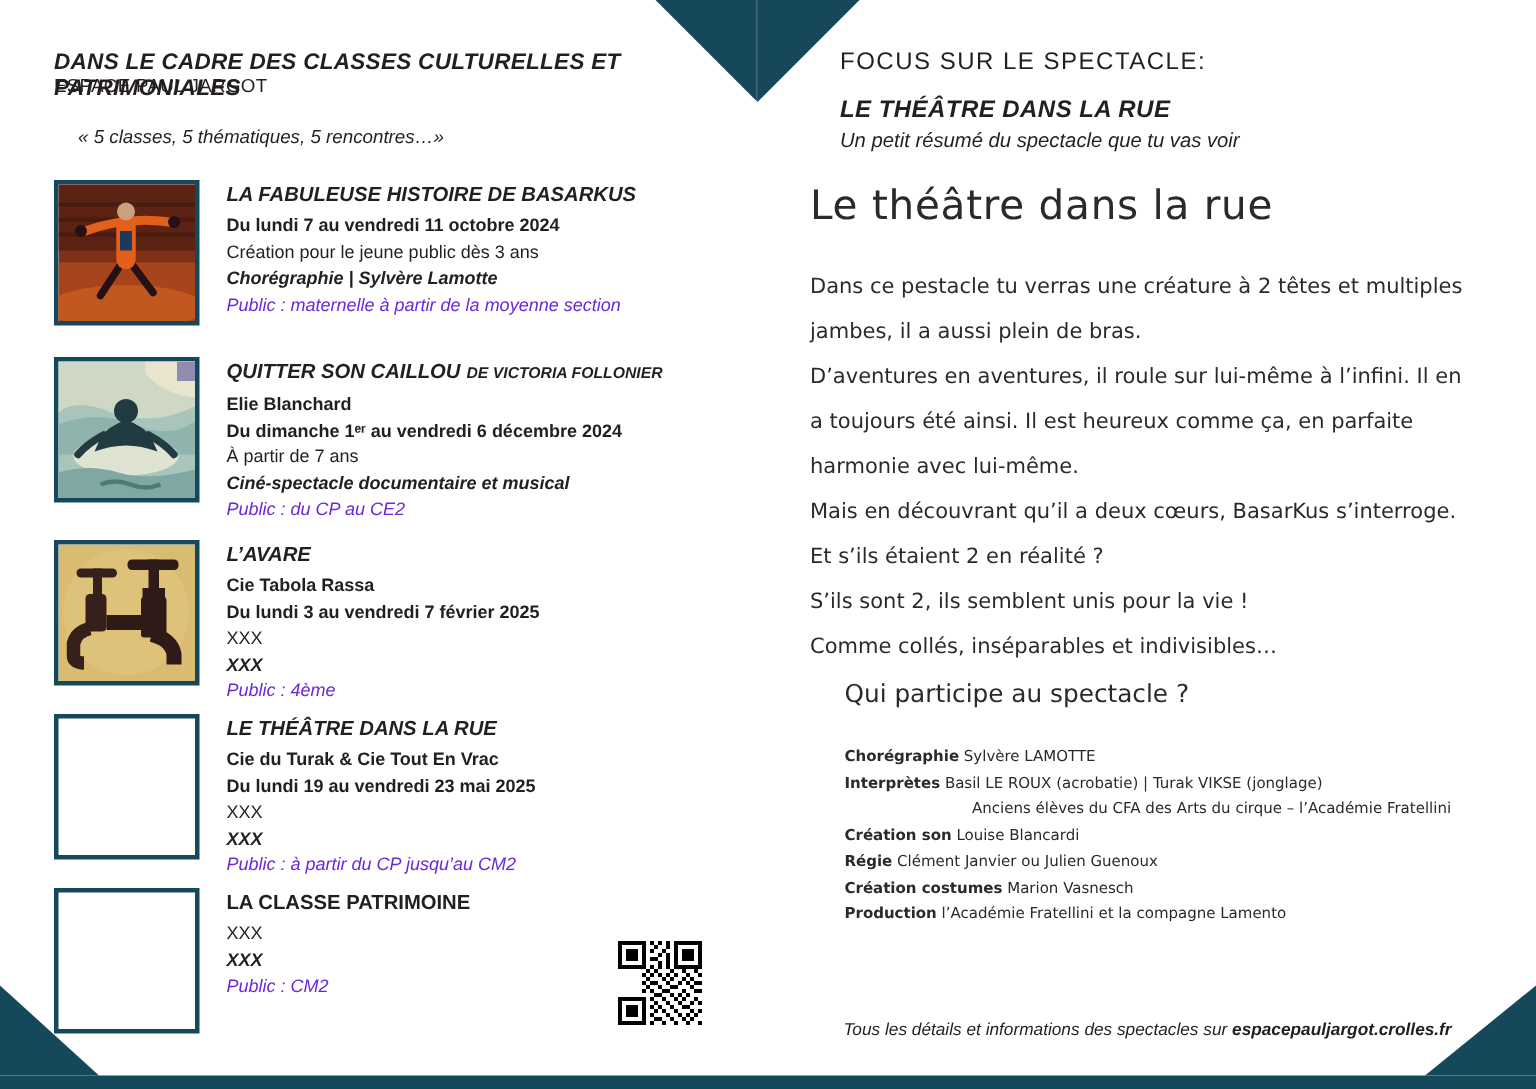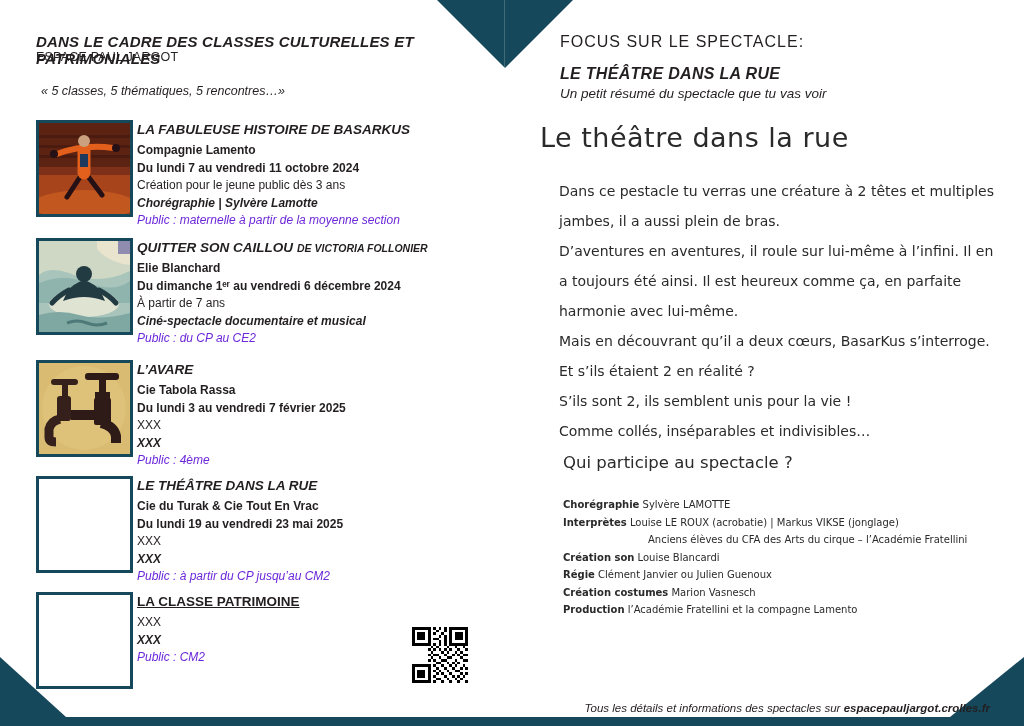--- a/index.html
+++ b/index.html
@@ -12,51 +12,51 @@
     border-top:68px solid #16485c;border-left:68px solid transparent;border-right:68px solid transparent;}
   .fold-line{position:absolute;left:504px;top:0;width:1px;height:68px;background:rgba(255,255,255,.18);}
   .bottom-bar{position:absolute;left:0;bottom:0;width:1024px;height:9px;background:#16485c;}
   .tri-bl{position:absolute;left:0;bottom:9px;width:0;height:0;
     border-bottom:60px solid #16485c;border-right:66px solid transparent;}
   .tri-br{position:absolute;right:0;bottom:9px;width:0;height:0;
     border-bottom:60px solid #16485c;border-left:74px solid transparent;}
   
   .kicker{position:absolute;left:36px;top:33px;width:440px;font-size:15px;font-weight:bold;font-style:italic;letter-spacing:.2px;}
   .venue{position:absolute;left:36px;top:50px;font-size:12.5px;letter-spacing:.2px;}
-  .tagline{position:absolute;left:41px;top:84px;font-size:12.5px;font-style:italic;}
-  .show{position:absolute;left:36px;display:flex;gap:4px;}
+  .tagline{position:absolute;left:52px;top:84px;font-size:12.5px;font-style:italic;}
+  .show{position:absolute;left:36px;display:flex;gap:18px;}
   .thumb{width:91px;height:91px;border:3px solid #16485c;flex:none;background:#fff;}
   .thumb svg{display:block;width:91px;height:91px;}
   .show-text{width:368px;font-size:12px;line-height:17.5px;padding-top:1px;}
   .show-title{font-size:13.5px;line-height:18px;font-weight:bold;font-style:italic;margin-bottom:3px;}
-  .show-title.upright{font-style:normal;text-decoration:underline;}
+  .show-title.upright{font-style:normal;}
   .t-sfx{font-size:10.5px;margin-left:4px;}
   .t-sfx:empty{display:none;}
   .line:empty{display:none;}
   .l-company{font-weight:600;}
   .l-dates{font-weight:bold;}
   .l-genre{font-weight:bold;font-style:italic;}
   .l-aud{font-style:italic;color:#6d28d9;}
   .qr{position:absolute;left:412px;top:626px;width:56px;height:58px;}
   .qr svg{display:block;width:56px;height:58px;}
   
   .focus-wrap{position:absolute;left:560px;top:33px;width:454px;text-align:left;}
   .focus-label{font-size:16px;letter-spacing:1px;}
   .focus-title{margin-top:14px;font-size:16px;font-weight:bold;font-style:italic;letter-spacing:.3px;}
   .focus-sub{margin-top:3px;font-size:13.5px;font-style:italic;}
   .hand{font-family:"DejaVu Sans", sans-serif;color:#2a2a2a;}
   .hand-title{position:absolute;left:540px;top:122px;font-size:27px;letter-spacing:.5px;}
-  .hand-body{position:absolute;left:540px;top:176px;width:445px;font-size:14px;line-height:30px;margin-left:19px;}
+  .hand-body{position:absolute;left:540px;top:176px;width:445px;font-size:14px;line-height:30px;}
   .hand-body p{margin:0;}
   .hand-question{position:absolute;left:563px;top:453px;font-size:16.5px;}
   .credits{position:absolute;left:563px;top:496px;width:435px;font-size:10px;line-height:17.5px;}
   .credit .cl{font-weight:bold;}
   .credit .cl:empty{display:none;}
   .credit.indent{padding-left:85px;}
-  .footer{position:absolute;left:540px;top:681px;width:450px;text-align:right;font-size:11.5px;font-style:italic;margin-top:21px;}
+  .footer{position:absolute;left:540px;top:681px;width:450px;text-align:center;font-size:11.5px;font-style:italic;}
   .footer .site{font-weight:bold;}
 </style>
 </head>
 <body>
 
 <div class="page">
 
   <div class="tri-top"></div>
   <div class="fold-line"></div>
   <div class="bottom-bar"></div>
@@ -82,21 +82,20 @@
         <path d="M45 27 L45 50" stroke="#e2601c" stroke-width="13" stroke-linecap="round"></path>
         <rect x="41" y="31" width="8" height="13" fill="#1d3a5e"></rect>
         <path d="M18 31 Q45 21 74 25" stroke="#e2601c" stroke-width="6" fill="none" stroke-linecap="round"></path>
         <circle cx="45" cy="18" r="6" fill="#caa07e"></circle>
         <circle cx="15" cy="31" r="4" fill="#241015"></circle>
         <circle cx="77" cy="25" r="4" fill="#241015"></circle>
       </svg>
     </div>
     <div class="show-text">
       <div class="show-title"><span>LA FABULEUSE HISTOIRE DE BASARKUS</span></div>
-      <div class="line l-company">Compagnie Lamento</div>
       <div class="line l-dates">Du lundi 7 au vendredi 11 octobre 2024</div>
       <div class="line l-info">Création pour le jeune public dès 3 ans</div>
       <div class="line l-genre">Chorégraphie | Sylvère Lamotte</div>
       <div class="line l-aud">Public :  maternelle à partir de la moyenne section</div>
     </div>
   </div>
 
   <div class="show" style="top:238px;justify-content:flex-end;">
     <div class="thumb">
       <svg viewBox="0 0 91 91">
@@ -203,21 +202,21 @@
     <p>Mais en découvrant qu’il a deux cœurs, BasarKus s’interroge.</p>
     <p>Et s’ils étaient 2 en réalité ?</p>
     <p>S’ils sont 2, ils semblent unis pour la vie !</p>
     <p>Comme collés, inséparables et indivisibles…</p>
   </div>
 
   <div class="hand hand-question">Qui participe au spectacle ?</div>
 
   <div class="hand credits">
     <div class="credit"><span class="cl">Chorégraphie</span> <span>Sylvère LAMOTTE</span></div>
-    <div class="credit"><span class="cl">Interprètes</span> <span>Louise LE ROUX (acrobatie) | Markus VIKSE (jonglage)</span></div>
+    <div class="credit"><span class="cl">Interprètes</span> <span>Basil LE ROUX (acrobatie) | Turak VIKSE (jonglage)</span></div>
     <div class="credit indent"> <span>Anciens élèves du CFA des Arts du cirque – l’Académie Fratellini</span></div>
     <div class="credit"><span class="cl">Création son</span> <span>Louise Blancardi</span></div>
     <div class="credit"><span class="cl">Régie</span> <span>Clément Janvier ou Julien Guenoux</span></div>
     <div class="credit"><span class="cl">Création costumes</span> <span>Marion Vasnesch</span></div>
     <div class="credit"><span class="cl">Production</span> <span>l’Académie Fratellini et la compagne Lamento</span></div>
   </div>
 
   <div class="footer">
     <span>Tous les détails et informations des spectacles sur </span><span class="site">espacepauljargot.crolles.fr</span>
   </div>

